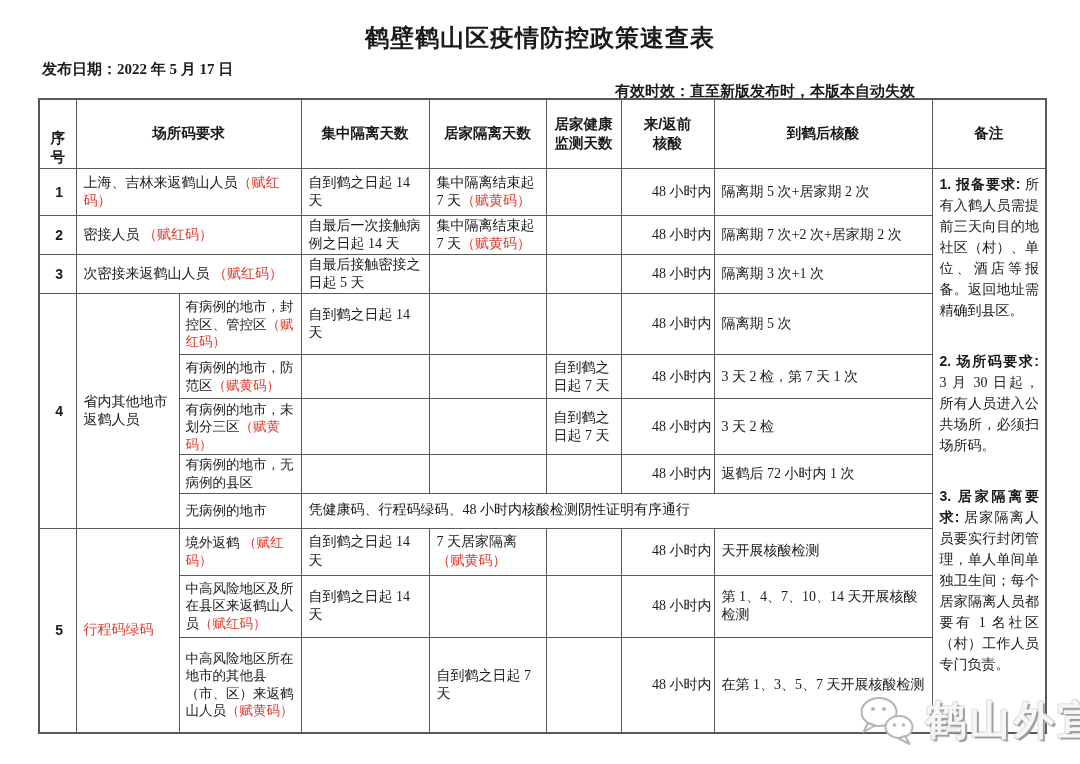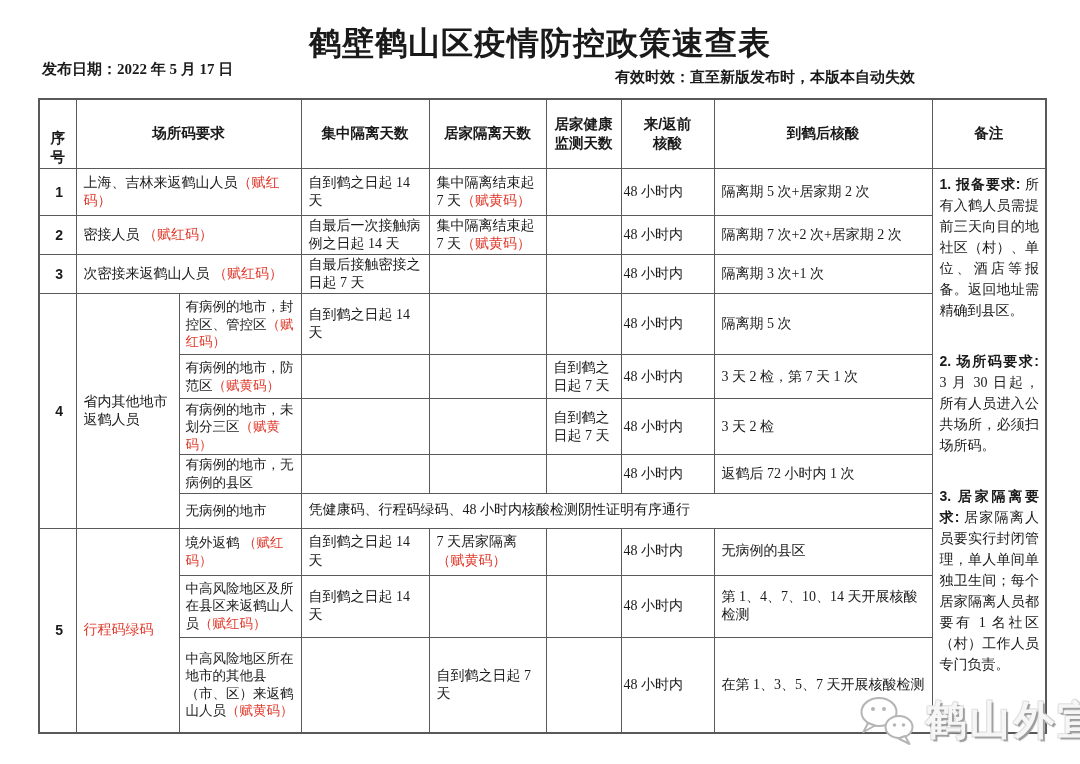--- a/index.html
+++ b/index.html
@@ -3,45 +3,45 @@
 <meta charset="utf-8">
 <style>
   :root { --red: #e0392b; --line: #595959; }
   html,body { margin:0; padding:0; }
   body {
     width:1080px; height:764px; background:#ffffff; overflow:hidden; position:relative;
     font-family:"Liberation Serif","DejaVu Serif",serif; color:#1a1a1a;
   }
   .title {
     position:absolute; top:22px; left:0; width:1080px; text-align:center;
-    font-size:32px; font-weight:bold; letter-spacing:1px; margin:0;
+    font-size:24px; font-weight:bold; letter-spacing:1px; margin:0;
   }
   .meta-left  { position:absolute; top:60px; left:42px;  font-size:15px; font-weight:bold; }
-  .meta-right { position:absolute; top:68px; left:615px; font-size:15px; font-weight:bold; }
+  .meta-right { position:absolute; top:82px; left:615px; font-size:15px; font-weight:bold; }
   table.policy {
     position:absolute; top:98px; left:38px; width:1007px;
     border-collapse:collapse; table-layout:fixed;
     border:2px solid var(--line);
   }
   .policy th, .policy td {
     border:1px solid var(--line);
     padding:1px 4px 1px 7px;
     vertical-align:middle;
     font-size:14px; line-height:1.3;
     word-break:break-all; overflow:hidden;
     text-align:left;
   }
   .policy th {
     font-family:"Liberation Sans","DejaVu Sans",sans-serif;
     font-size:14.5px; font-weight:bold; text-align:center; padding:1px 2px;
   }
   .vband { display:inline-block; width:1.1em; word-break:break-all;margin-top:28px; }
   .wband { display:inline-block; max-width:60px; word-break:break-all; }
   td.num { text-align:center; font-family:"Liberation Sans","DejaVu Sans",sans-serif; font-weight:bold; font-size:14px; }
-  td.ctr { text-align:left; padding:1px 2px; }
+  td.ctr { text-align:right; padding:1px 2px; }
   td.sub { font-size:13.5px; padding:1px 3px 1px 6px; }
   .red { color:var(--red); }
   td.remark {
     vertical-align:top; text-align:justify;
     font-size:14px; line-height:1.5; padding:5px 6px 12px 7px;
   }
   td.remark p { margin:0; }
   td.remark p + p { margin-top:30px; }
   .blead { font-family:"Liberation Sans","DejaVu Sans",sans-serif; font-weight:bold; }
   .watermark {
@@ -109,21 +109,21 @@
     <td>自最后一次接触病例之日起 14 天</td>
     <td><span>集中隔离结束起 7 天</span><span class="red">（赋黄码）</span></td>
     <td></td>
     <td class="ctr">48 小时内</td>
     <td>隔离期 7 次+2 次+居家期 2 次</td>
   </tr>
 
   <tr style="height:36px">
     <td class="num">3</td>
     <td colspan="2"><span>次密接来返鹤山人员 </span><span class="red">（赋红码）</span></td>
-    <td>自最后接触密接之日起 7 天</td>
+    <td>自最后接触密接之日起 5 天</td>
     <td></td>
     <td></td>
     <td class="ctr">48 小时内</td>
     <td>隔离期 3 次+1 次</td>
   </tr>
 
   <tr style="height:61px">
     <td class="num" rowspan="5">4</td>
     <td rowspan="5">省内其他地市返鹤人员</td>
     <td class="sub"><span>有病例的地市，封控区、管控区</span><span class="red">（赋红码）</span></td>
@@ -167,21 +167,21 @@
   </tr>
 
   <tr style="height:47px">
     <td class="num" rowspan="3">5</td>
     <td rowspan="3" class="red">行程码绿码</td>
     <td class="sub"><span>境外返鹤 </span><span class="red">（赋红码）</span></td>
     <td>自到鹤之日起 14 天</td>
     <td><span>7 天居家隔离</span><span class="red">（赋黄码）</span></td>
     <td></td>
     <td class="ctr">48 小时内</td>
-    <td>无病例的县区</td>
+    <td>天开展核酸检测</td>
   </tr>
 
   <tr style="height:62px">
     <td class="sub"><span>中高风险地区及所在县区来返鹤山人员</span><span class="red">（赋红码）</span></td>
     <td>自到鹤之日起 14 天</td>
     <td></td>
     <td></td>
     <td class="ctr">48 小时内</td>
     <td>第 1、4、7、10、14 天开展核酸检测</td>
   </tr>

